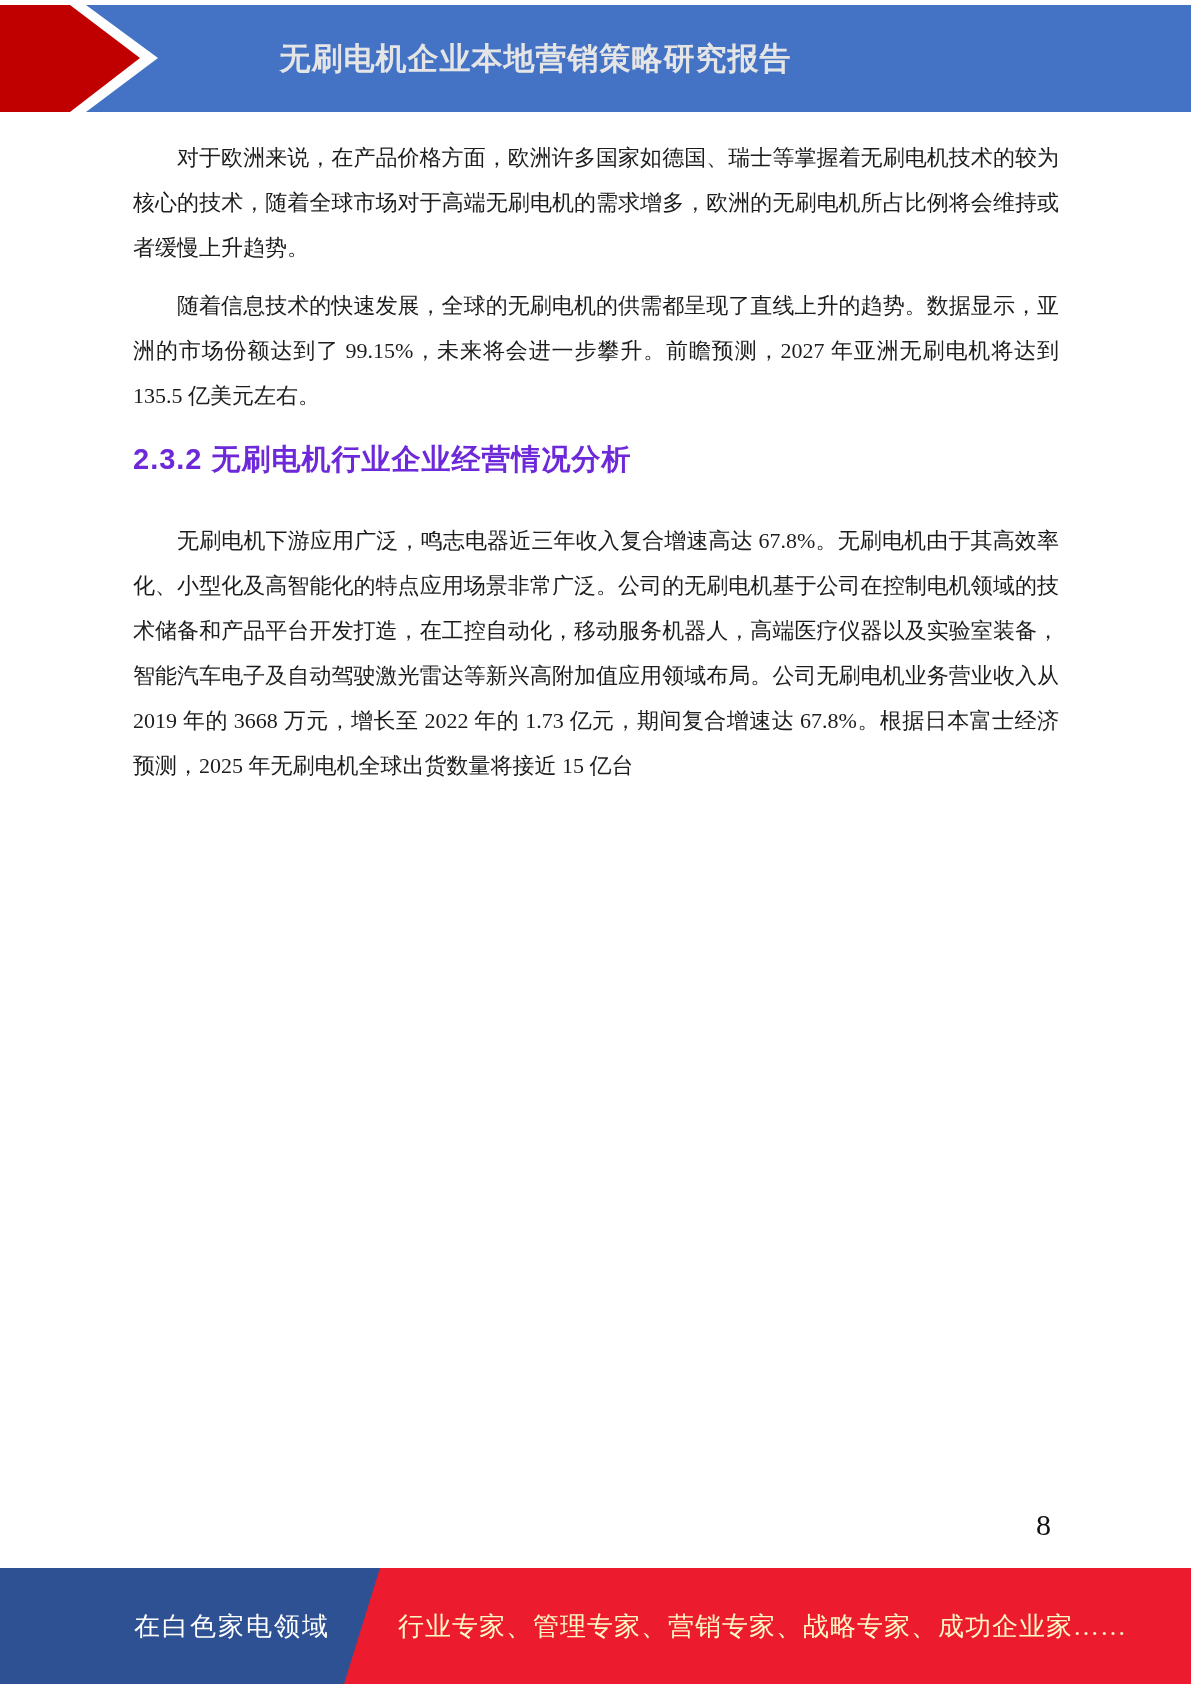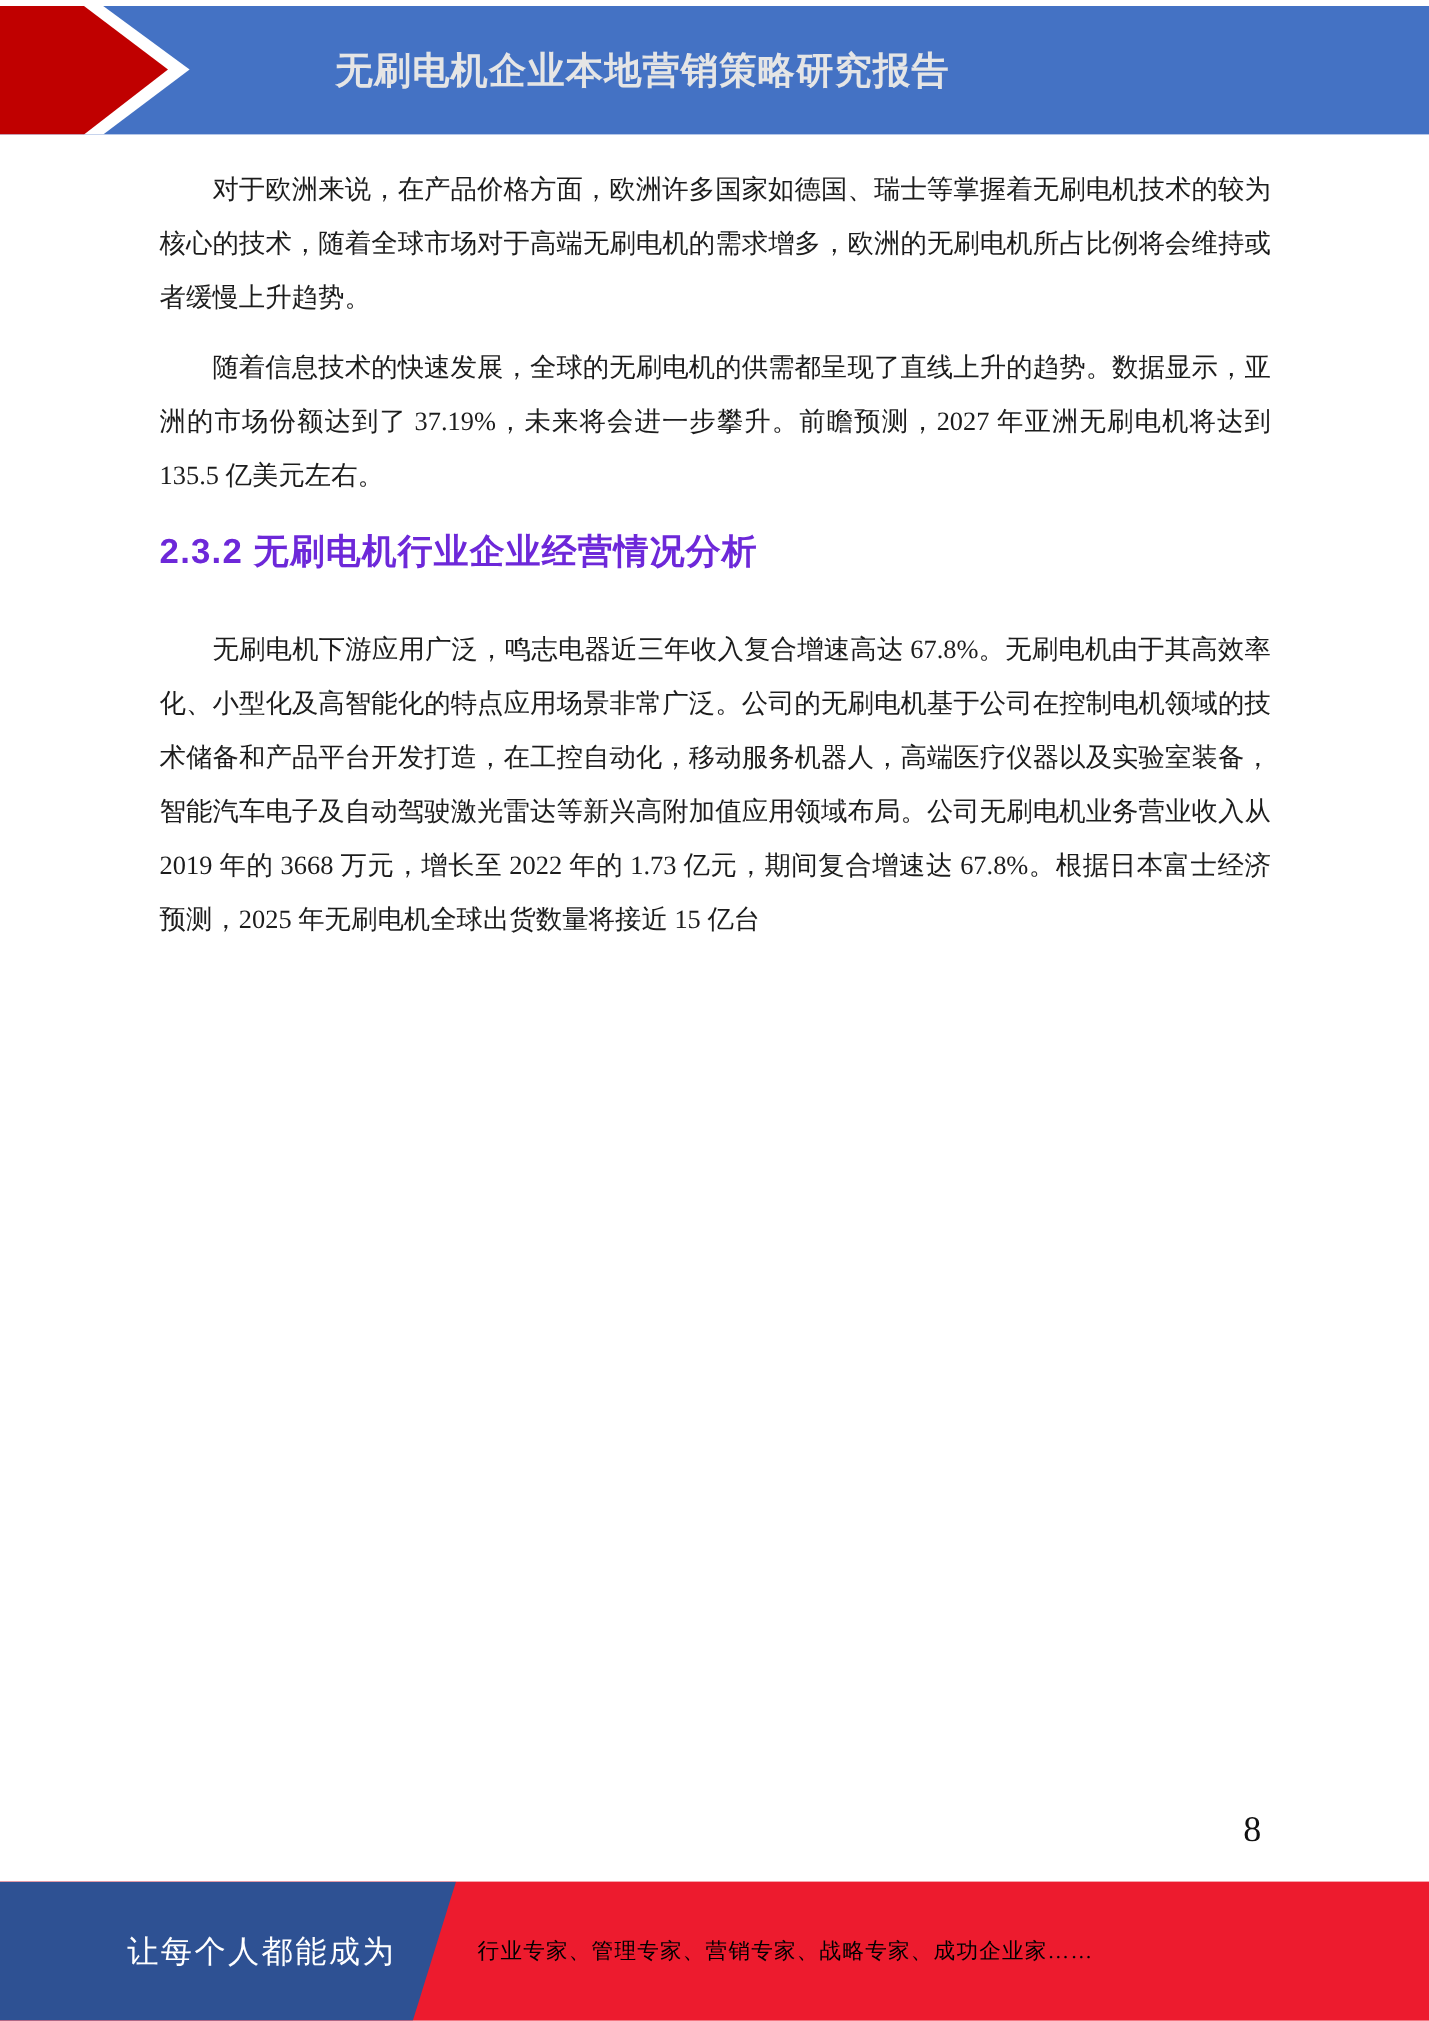--- a/index.html
+++ b/index.html
@@ -94,45 +94,45 @@
     font-size: 26px;
     letter-spacing: 2px;
     white-space: nowrap;
   }
   .footer-right-text {
     position: absolute;
     left: 398px; top: 0;
     height: 116px;
     display: flex;
     align-items: center;
-    color: #000000;
-    font-size: 18px;
+    color: #fef9c3;
+    font-size: 26px;
     letter-spacing: 1px;
     white-space: nowrap;
   }
 </style>
 </head>
 <body>
 
 <div class="header-band">
   <svg class="header-arrow" viewBox="0 0 170 107" xmlns="http://www.w3.org/2000/svg" aria-hidden="true">
     <polygon points="0,0 86,0 158,53 86,107 0,107" fill="#FFFFFF"></polygon>
     <polygon points="0,0 70,0 140,53 70,107 0,107" fill="#C00000"></polygon>
   </svg>
   <div class="header-title">无刷电机企业本地营销策略研究报告</div>
 </div>
 
 <div class="content">
   <p>对于欧洲来说，在产品价格方面，欧洲许多国家如德国、瑞士等掌握着无刷电机技术的较为核心的技术，随着全球市场对于高端无刷电机的需求增多，欧洲的无刷电机所占比例将会维持或者缓慢上升趋势。</p>
-  <p>随着信息技术的快速发展，全球的无刷电机的供需都呈现了直线上升的趋势。数据显示，亚洲的市场份额达到了 37.19%，未来将会进一步攀升。前瞻预测，2027 年亚洲无刷电机将达到 135.5 亿美元左右。</p>
+  <p>随着信息技术的快速发展，全球的无刷电机的供需都呈现了直线上升的趋势。数据显示，亚洲的市场份额达到了 99.15%，未来将会进一步攀升。前瞻预测，2027 年亚洲无刷电机将达到 135.5 亿美元左右。</p>
 
   <div class="section-heading">2.3.2 无刷电机行业企业经营情况分析</div>
 
   <p>无刷电机下游应用广泛，鸣志电器近三年收入复合增速高达 67.8%。无刷电机由于其高效率化、小型化及高智能化的特点应用场景非常广泛。公司的无刷电机基于公司在控制电机领域的技术储备和产品平台开发打造，在工控自动化，移动服务机器人，高端医疗仪器以及实验室装备，智能汽车电子及自动驾驶激光雷达等新兴高附加值应用领域布局。公司无刷电机业务营业收入从 2019 年的 3668 万元，增长至 2022 年的 1.73 亿元，期间复合增速达 67.8%。根据日本富士经济预测，2025 年无刷电机全球出货数量将接近 15 亿台</p>
 </div>
 
 <div class="page-number">8</div>
 
 <div class="footer-band">
   <div class="footer-blue"></div>
-  <div class="footer-left-text">让每个人都能成为</div>
+  <div class="footer-left-text">在白色家电领域</div>
   <div class="footer-right-text">行业专家、管理专家、营销专家、战略专家、成功企业家……</div>
 </div>
 
 </body></html>

